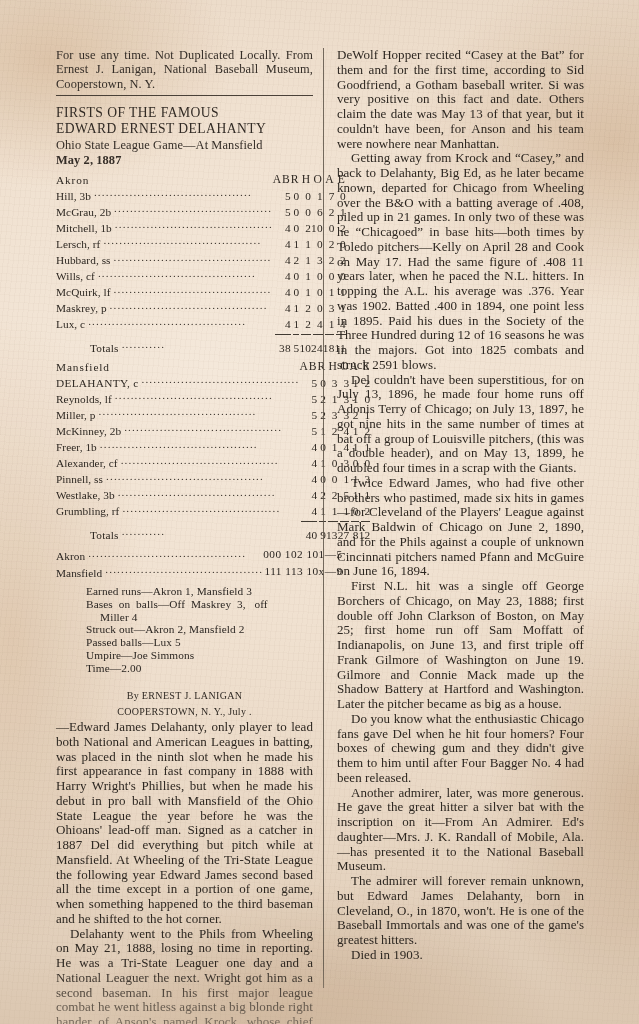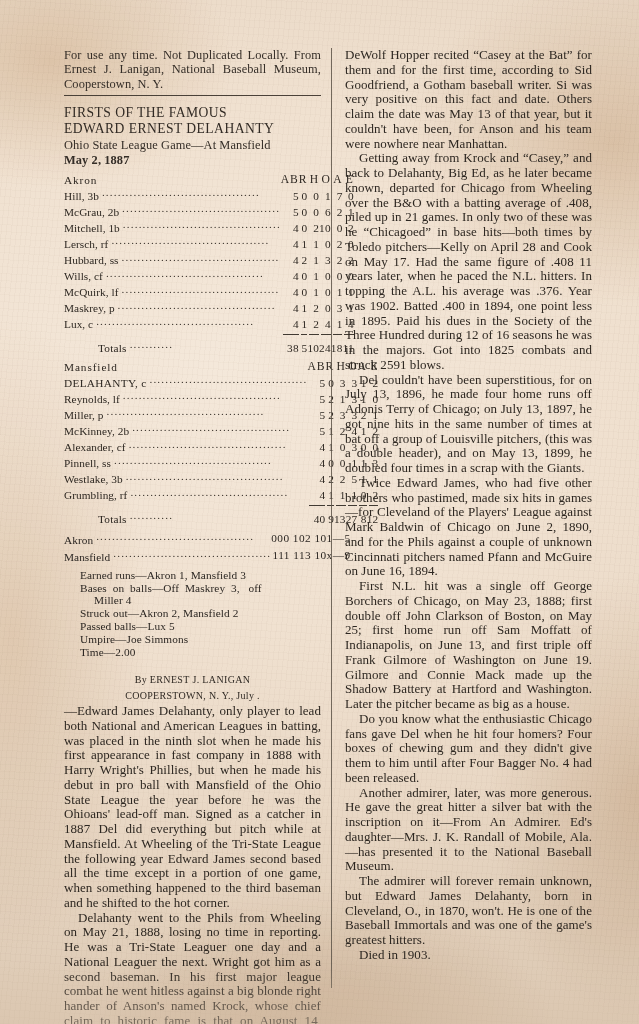--- a/index.html
+++ b/index.html
@@ -43,21 +43,21 @@
     inset: 0;
     pointer-events: none;
     background:
       repeating-linear-gradient(96deg, rgba(120,95,70,.030) 0px, rgba(120,95,70,.030) 1px, rgba(255,255,255,0) 1px, rgba(255,255,255,0) 5px),
       repeating-linear-gradient(3deg, rgba(120,95,70,.022) 0px, rgba(120,95,70,.022) 1px, rgba(255,255,255,0) 1px, rgba(255,255,255,0) 7px);
     mix-blend-mode: multiply;
   }
 
   .sheet {
     position: absolute;
-    left: 64px;
+    left: 56px;
     top: 48px;
     width: 528px;
     height: 940px;
     display: flex;
     z-index: 3;
   }
 
   .col {
     width: 257px;
     color: #2b2622;
@@ -176,21 +176,21 @@
   .ls-name { padding-left: 2px; letter-spacing: .05px; }
   .ls-val { text-align: right; letter-spacing: .45px; }
 
   .notes {
     margin-top: 5px;
     font-size: 11.3px;
     line-height: 12.9px;
     padding-left: 16px;
     letter-spacing: .1px;
   }
-  .notes div { white-space: pre-wrap; }
+  .notes div { white-space: pre-wrap; margin-left: 14px; }
   .notes .ind { padding-left: 14px; }
   .bb-line { display: flex; justify-content: space-between; padding-right: 4px; }
 
   
   .byline {
     margin-top: 13px;
     text-align: center;
     font-size: 10px;
     line-height: 16px;
     letter-spacing: .35px;
@@ -424,20 +424,29 @@
               <tr>
                 <td class="nm"><span class="lead"><span class="nm-txt">McKinney, 2b</span><span class="dots">........................................</span></span></td>
                 <td class="num first">5</td>
                 <td class="num ">1</td>
                 <td class="num ">2</td>
                 <td class="num ">4</td>
                 <td class="num ">1</td>
                 <td class="num ">2</td>
               </tr>
               <tr>
+                <td class="nm"><span class="lead"><span class="nm-txt">Freer, 1b</span><span class="dots">........................................</span></span></td>
+                <td class="num first">4</td>
+                <td class="num ">0</td>
+                <td class="num ">1</td>
+                <td class="num ">4</td>
+                <td class="num ">1</td>
+                <td class="num ">1</td>
+              </tr>
+              <tr>
                 <td class="nm"><span class="lead"><span class="nm-txt">Alexander, cf</span><span class="dots">........................................</span></span></td>
                 <td class="num first">4</td>
                 <td class="num ">1</td>
                 <td class="num ">0</td>
                 <td class="num ">3</td>
                 <td class="num ">0</td>
                 <td class="num ">0</td>
               </tr>
               <tr>
                 <td class="nm"><span class="lead"><span class="nm-txt">Pinnell, ss</span><span class="dots">........................................</span></span></td>

